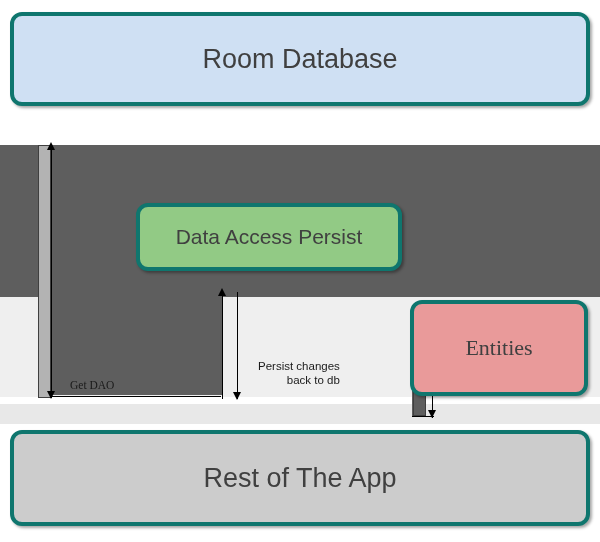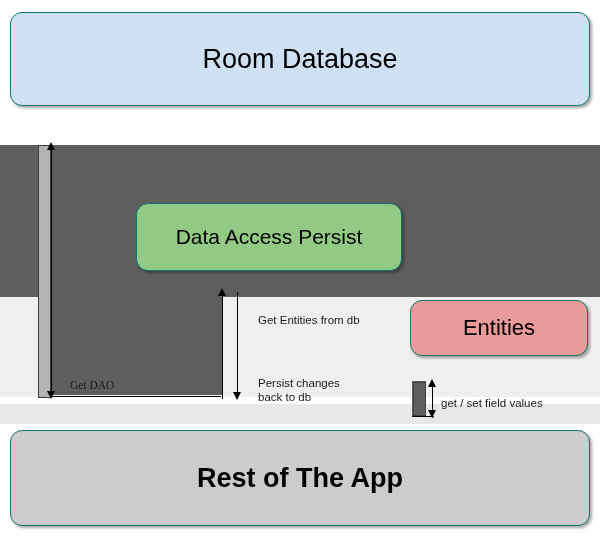--- a/index.html
+++ b/index.html
@@ -69,53 +69,53 @@
     top: 381px;
     width: 14px;
     height: 36px;
     background: #5e5e5e;
   }
 
   
   .node {
     position: absolute;
     box-sizing: border-box;
-    border: 1px solid #0f766e;
+    border: 4px solid #0f766e;
     border-radius: 12px;
     display: flex;
     align-items: center;
     justify-content: center;
-    color: #000000;
+    color: #404040;
     box-shadow: 2px 2px 3px rgba(0,0,0,0.35);
   }
 
   #node-room {
     left: 10px;   top: 12px;
     width: 580px; height: 94px;
     background: #cfe0f3;
     font-size: 27px;
   }
   #node-dao {
     left: 136px;  top: 203px;
     width: 266px; height: 68px;
     background: #92ca85;
     font-size: 21px;
   }
   #node-entities {
     left: 410px;  top: 300px;
-    width: 178px; height: 56px;
+    width: 178px; height: 96px;
     background: #e99a9a;
     font-size: 22px;
+    font-family: Liberation Serif, serif;
   }
   #node-app {
     left: 10px;   top: 430px;
     width: 580px; height: 96px;
     background: #cccccc;
     font-size: 27px;
-    font-weight: bold;
   }
 
   
   .activation {
     position: absolute;
     background: #b3b3b3;
     border: 1px solid #3f3f3f;
     box-sizing: border-box;
   }
   #activation-room {
@@ -172,21 +172,21 @@
   
   .label {
     position: absolute;
     font-size: 11.5px;
     color: #1a1a1a;
     line-height: 14px;
     white-space: pre-line;
   }
   #label-getdao  { left: 70px;  top: 378px; font-family: Liberation Serif, serif; }
   #label-getent  { left: 258px; top: 313px; }
-  #label-persist { left: 258px; top: 376px; }
+  #label-persist { left: 258px; top: 359px; text-align: right; }
   #label-field   { left: 441px; top: 396px; }
 </style>
 </head>
 <body>
 
 <div id="canvas">
 
   <div class="band band-a"></div>
   <div class="band band-b"></div>
   <div class="band band-c"></div>
@@ -202,32 +202,30 @@
   <div class="activation" id="activation-entities"></div>
 
   <div class="vline" id="arrow-getdao-line"></div>
   <div class="ahead ahead-up" id="ahead-getdao-top"></div>
   <div class="ahead ahead-down" id="ahead-getdao-bottom"></div>
   <div class="hcap" id="cap-getdao"></div>
   <div class="label" id="label-getdao">Get DAO</div>
 
   <div class="vline" id="arrow-getent-line"></div>
   <div class="ahead ahead-up" id="ahead-getent-top"></div>
-  <div class="label" id="label-getent">Get Entities from db</div>
 
   <div class="vline" id="arrow-persist-line"></div>
   <div class="ahead ahead-down" id="ahead-persist-bottom"></div>
   <div class="label" id="label-persist">Persist changes
 back to db</div>
 
   <div class="vline" id="arrow-field-line"></div>
   <div class="ahead ahead-up" id="ahead-field-top"></div>
   <div class="ahead ahead-down" id="ahead-field-bottom"></div>
   <div class="hcap" id="cap-field"></div>
-  <div class="label" id="label-field">get / set field values</div>
 
   <div class="node" id="node-room">Room Database</div>
 
   <div class="node" id="node-dao">Data Access Persist</div>
 
   <div class="node" id="node-entities">Entities</div>
 
   <div class="node" id="node-app">Rest of The App</div>
 
 </div>

